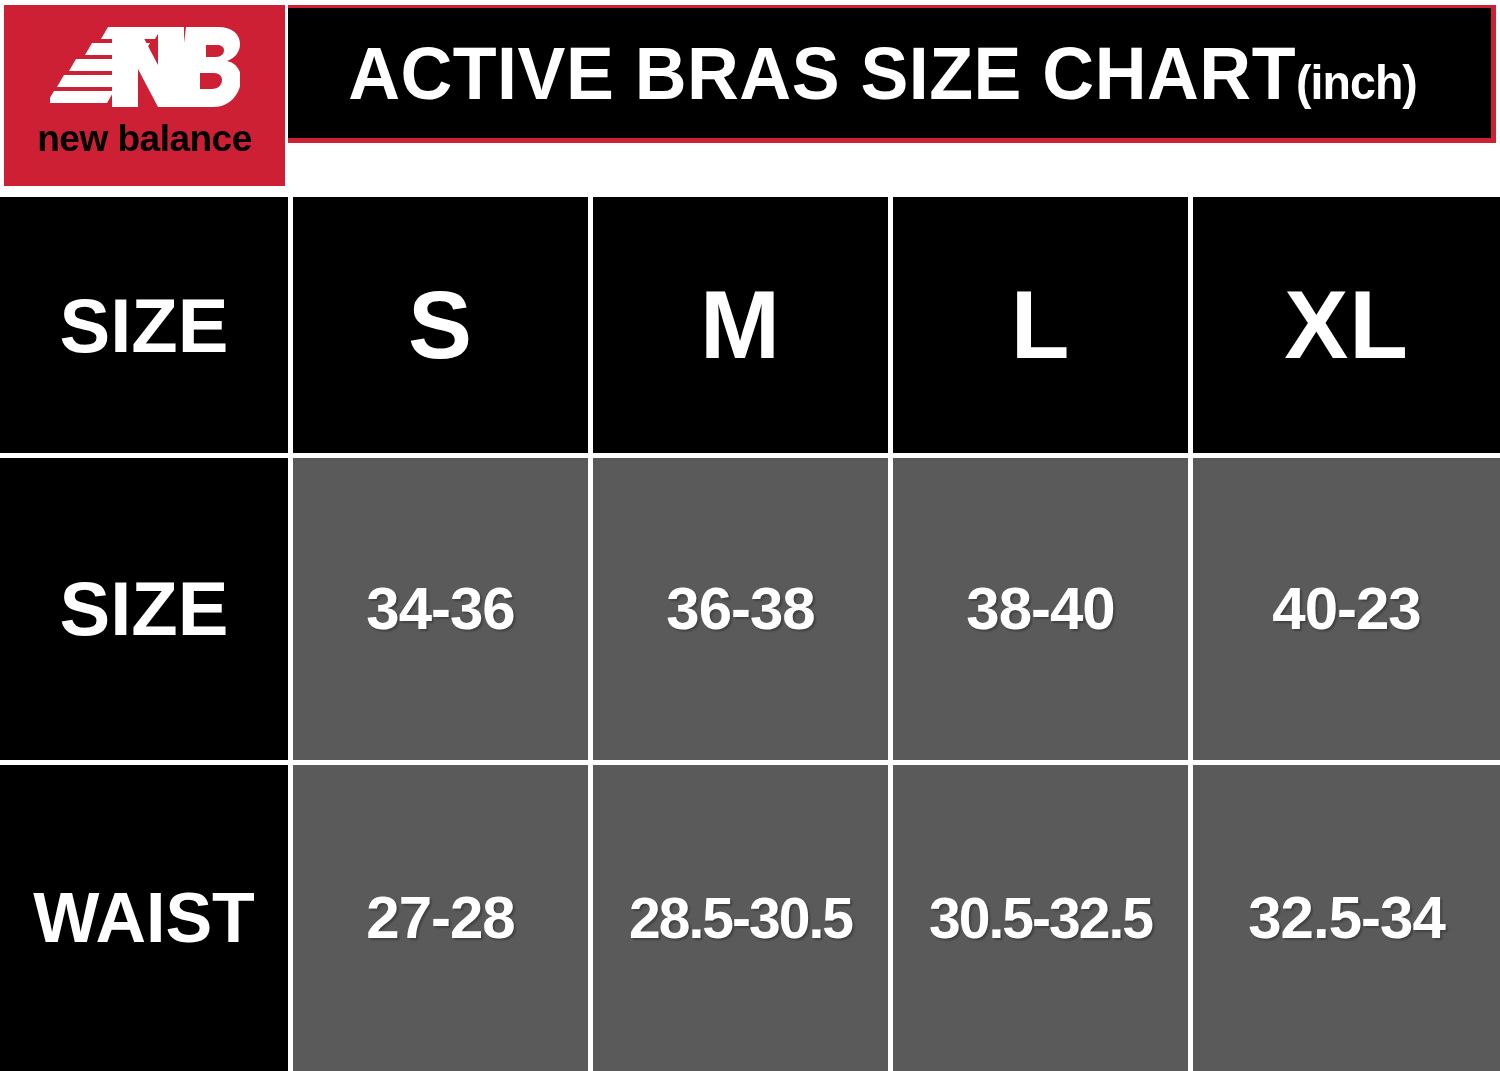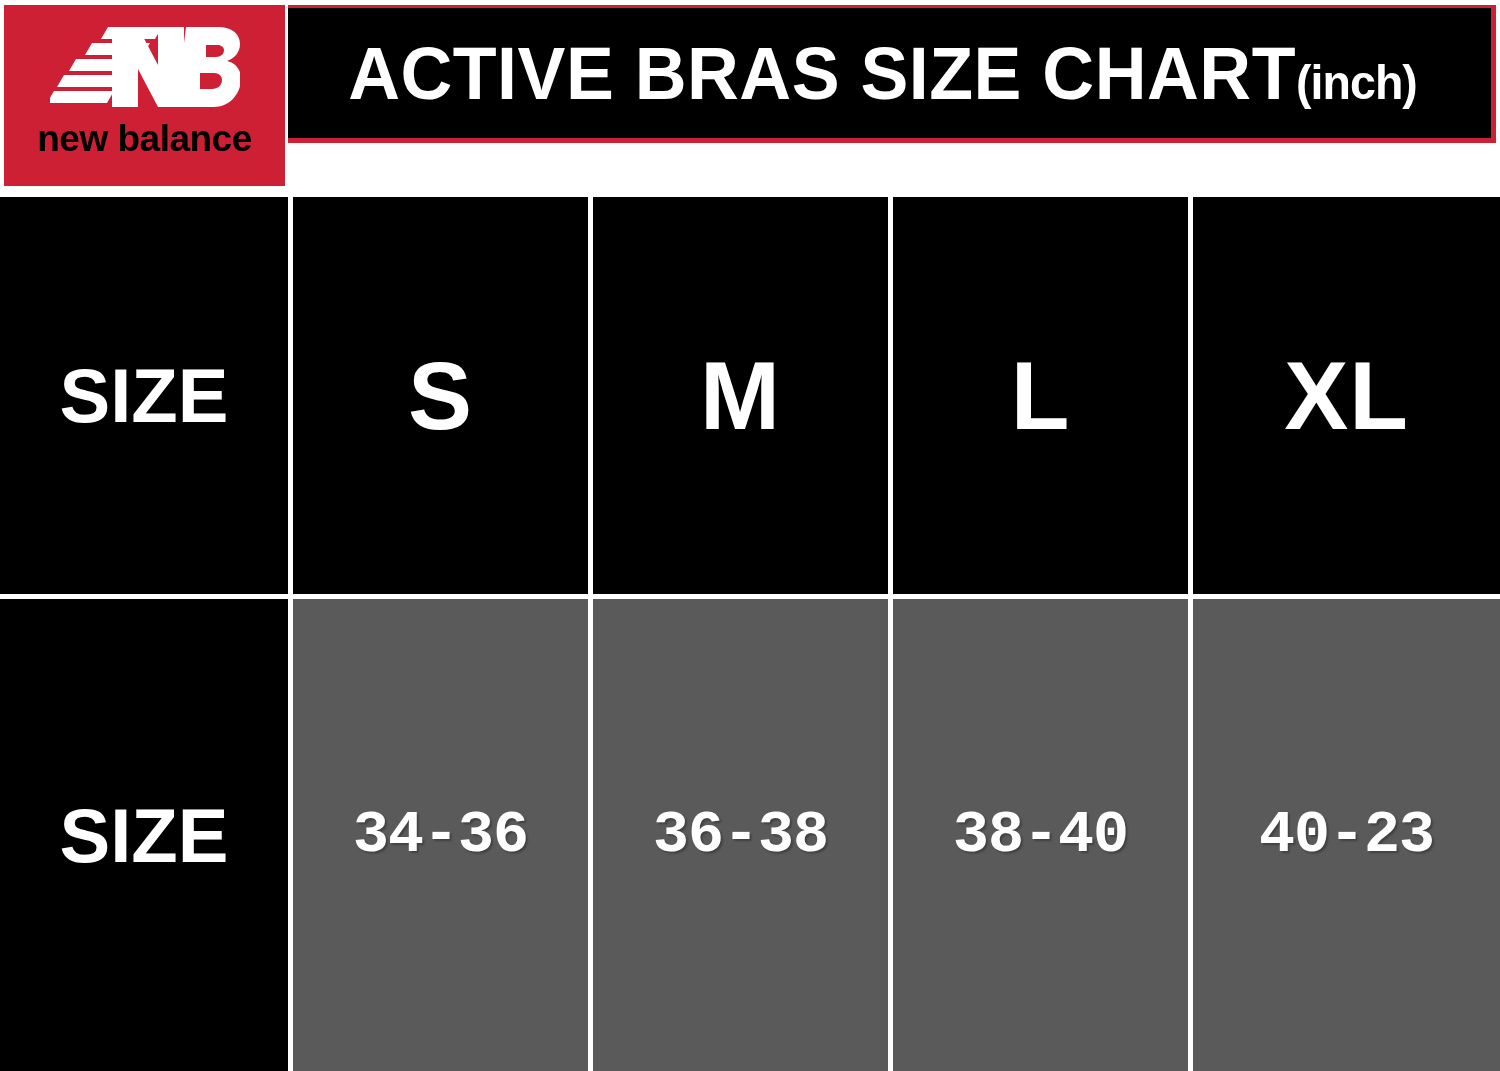--- a/index.html
+++ b/index.html
@@ -140,21 +140,21 @@
 
   .cell-head {
     font-family: "Liberation Sans", sans-serif;
     font-weight: 700;
     font-size: 96px;
     letter-spacing: 1px;
   }
 
   .cell-data {
     background: #5a5a5a;
-    font-family: Liberation Mono, monospace;
+    font-family: Liberation Sans, sans-serif;
     font-weight: 700;
     font-size: 60px;
     letter-spacing: -1px;
     text-shadow: 2px 2px 2px rgba(0,0,0,0.28);
   }
   .cell-data.tight { font-size: 57px; letter-spacing: -2px; }
 </style>
 </head>
 <body>
 
@@ -206,16 +206,23 @@
         <td class="cell-head">L</td>
         <td class="cell-head">XL</td>
       </tr>
       <tr class="row-data">
         <td class="cell-label">SIZE</td>
         <td class="cell-data">34-36</td>
         <td class="cell-data">36-38</td>
         <td class="cell-data">38-40</td>
         <td class="cell-data">40-23</td>
       </tr>
+      <tr class="row-data">
+        <td class="cell-label cell-label-narrow">WAIST</td>
+        <td class="cell-data">27-28</td>
+        <td class="cell-data tight">28.5-30.5</td>
+        <td class="cell-data tight">30.5-32.5</td>
+        <td class="cell-data">32.5-34</td>
+      </tr>
     </tbody>
   </table>
 
 </div>
 
 </body></html>

